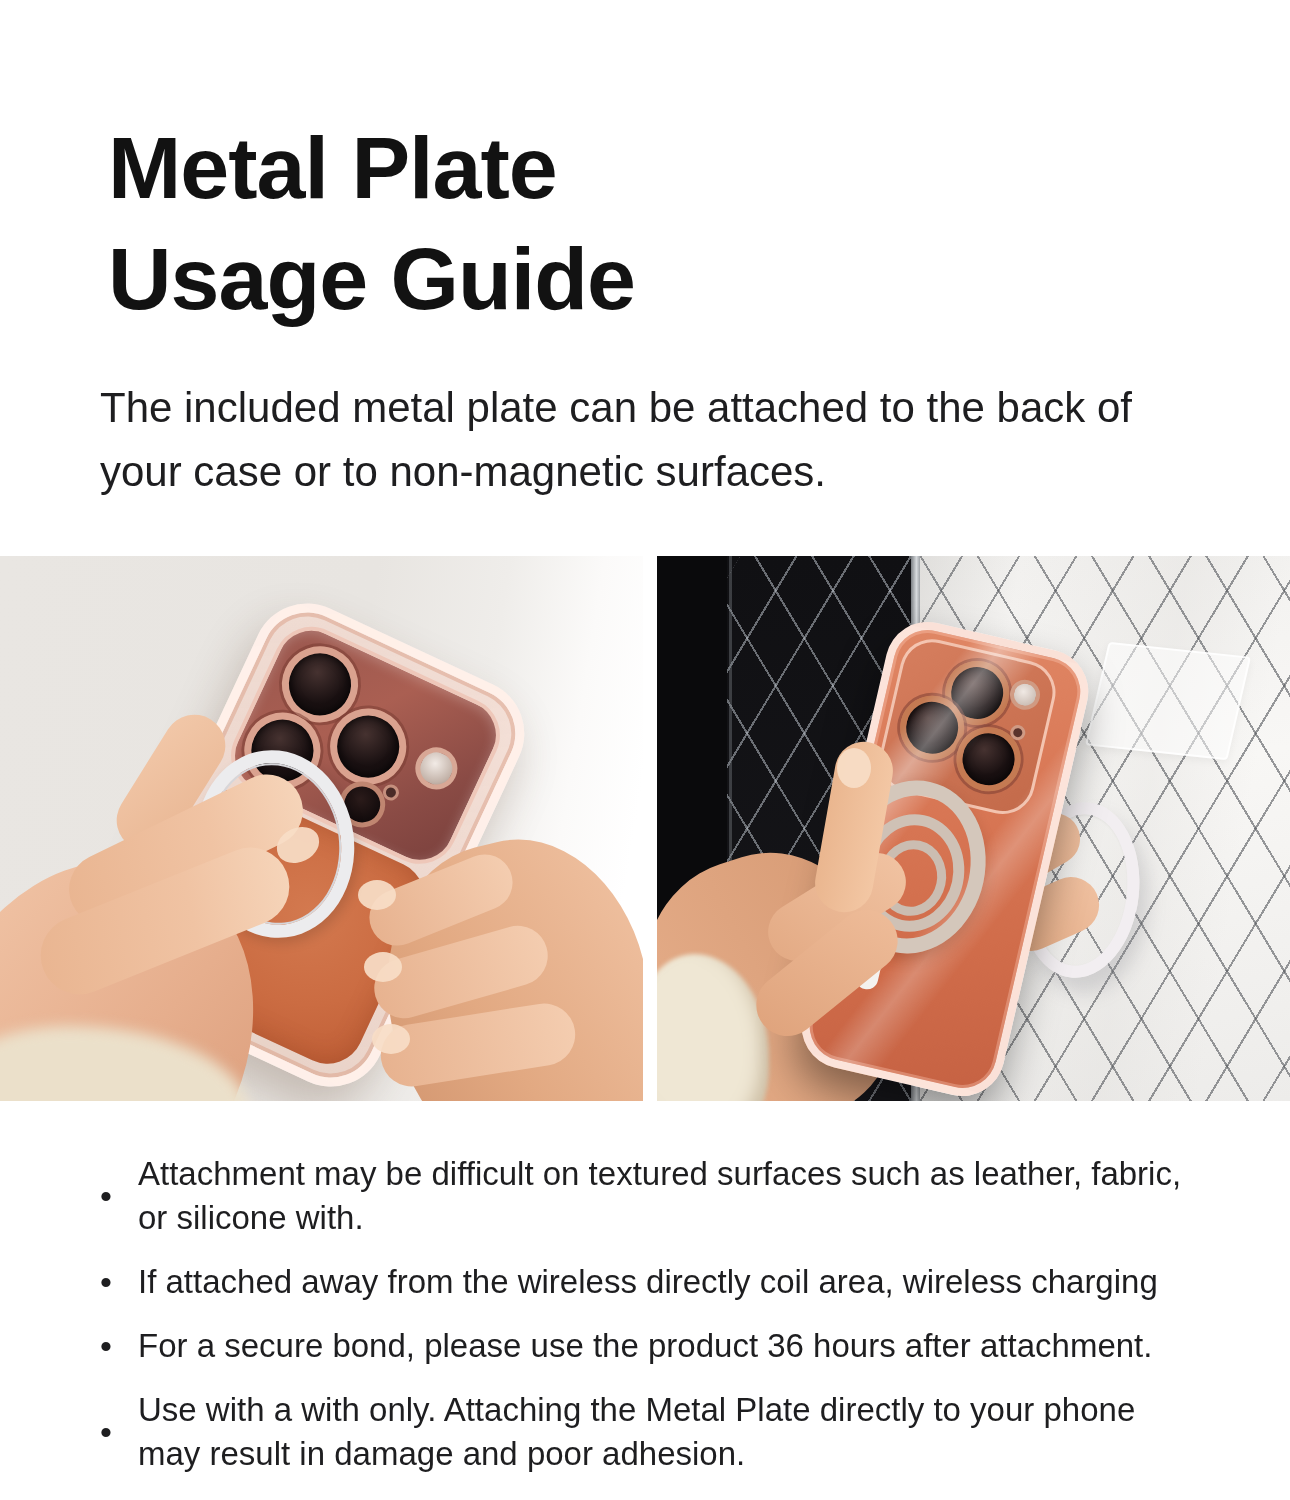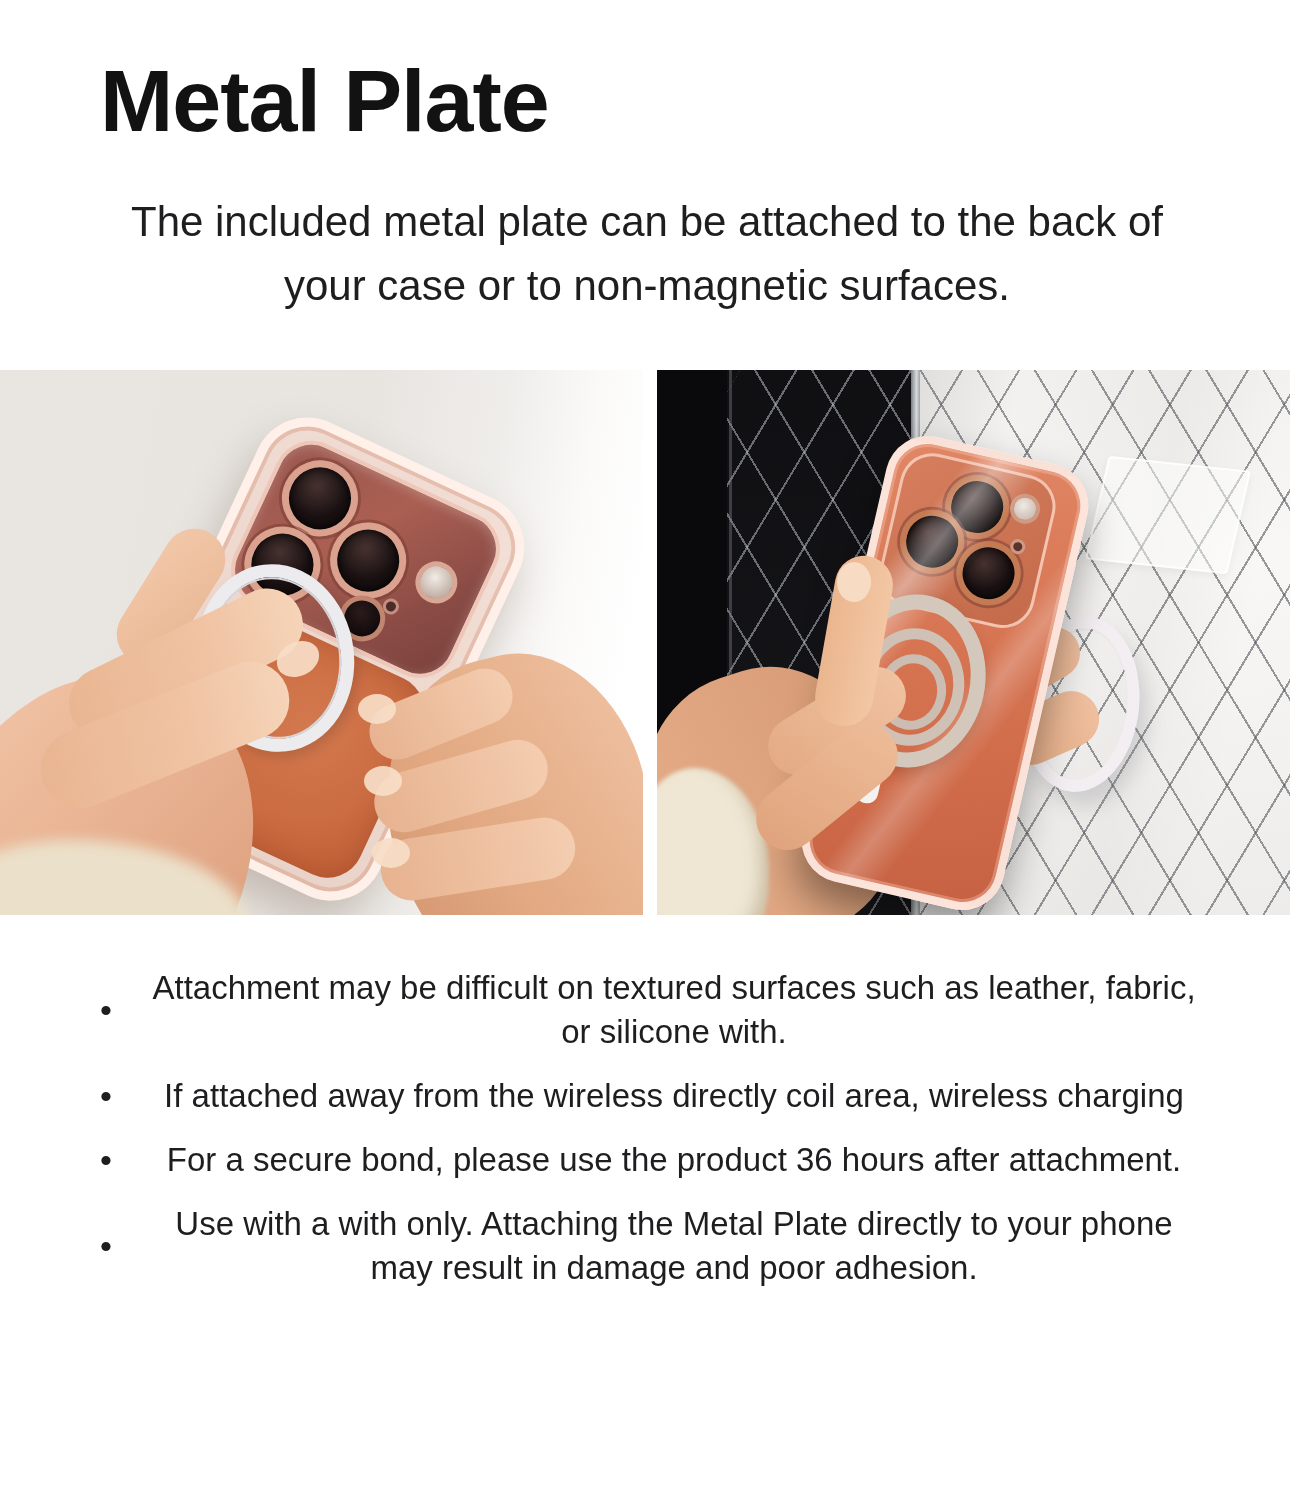--- a/index.html
+++ b/index.html
@@ -2,31 +2,31 @@
 <html><head>
 <meta charset="utf-8">
 <style>
   html,body{margin:0;padding:0;background:#ffffff;}
   body{width:1290px;height:1500px;position:relative;overflow:hidden;
        font-family:"Liberation Sans","DejaVu Sans",sans-serif;color:#1c1c1e;}
   .abs{position:absolute;}
 
   
   .content{padding:0 96px 0 100px;}
-  .title{margin:0;padding-top:45px;font-size:88px;line-height:111px;
+  .title{margin:8px;padding-top:104px;font-size:88px;line-height:111px;
          font-weight:bold;letter-spacing:-1px;color:#121212;}
   .title span{display:block;}
   .subtitle{margin:0;padding-top:34px;font-size:42px;line-height:64px;
             font-weight:400;color:#1e1e20;}
-  .subtitle span{display:block;text-align:center;}
+  .subtitle span{display:block;}
 
   .notes{list-style:none;margin:0;padding:51px 80px 0 100px;}
   .note{display:flex;align-items:center;margin-bottom:20px;}
   .note-dot{width:38px;flex:0 0 38px;font-size:34px;line-height:44px;color:#1e1e20;}
-  .note-text{flex:1;font-size:33px;line-height:44px;color:#1e1e20;text-align:center;}
+  .note-text{flex:1;font-size:33px;line-height:44px;color:#1e1e20;}
   .note-text span{display:block;}
 
   
   .photos{margin-top:52px;height:545px;display:flex;gap:14px;}
   .photo{position:relative;overflow:hidden;height:545px;margin:0;}
   .photo-left{width:643px;
     background:linear-gradient(99deg,#e9e6e2 0%,#e8e5e1 52%,#efedea 70%,#fbfaf9 83%,#ffffff 93%);}
   .photo-right{width:633px;background:#0a0a0c;}
 
   
@@ -142,20 +142,21 @@
   .pr-sleeve{left:-24px;top:398px;width:136px;height:190px;z-index:16;
     border-radius:45% 55% 40% 50%;background:#efe7d4;
     box-shadow:inset -8px -10px 16px rgba(178,158,128,.55);filter:blur(2px);}
 </style>
 </head>
 <body>
 
 <section class="content">
   <h1 class="title">
     <span>Metal Plate</span>
+    <span>Usage Guide</span>
   </h1>
   <p class="subtitle">
     <span>The included metal plate can be attached to the back of</span>
     <span>your case or to non-magnetic surfaces.</span>
   </p>
 </section>
 
 <div class="photos">
 
   <figure class="photo photo-left">

